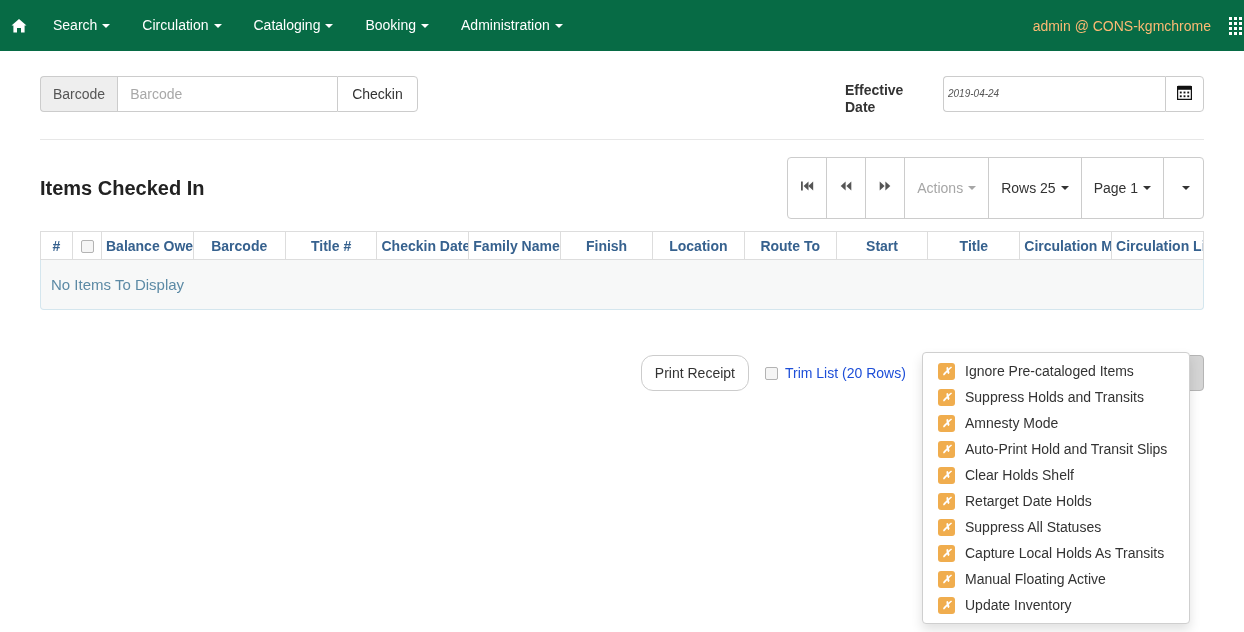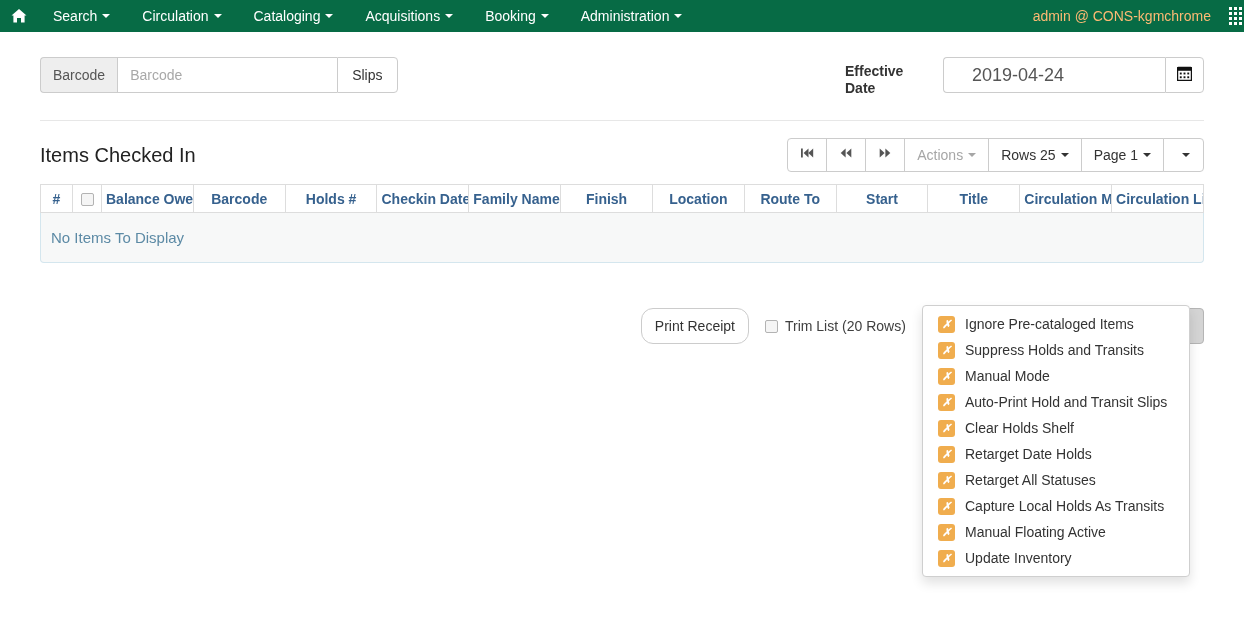--- a/index.html
+++ b/index.html
@@ -10,21 +10,21 @@
     background: #ffffff;
     font-family: "Liberation Sans", sans-serif;
     font-size: 14px;
     color: #333333;
     overflow: hidden;
   }
 
   
   .navbar {
     position: relative;
-    height: 32px;
+    height: 51px;
     background: #076b45;
     display: flex;
     align-items: center;
     padding: 0;
     color: #ffffff;
   }
   .nav-home {
     width: 37px;
     height: 35px;
     display: flex;
@@ -135,58 +135,59 @@
     line-height: 17px;
     width: 73px;
     padding-top: 6px;
     margin-right: 25px;
   }
   .date-group { display: flex; align-items: stretch; }
   .date-input {
     border: 1px solid #cccccc;
     border-right: none;
     border-radius: 4px 0 0 4px;
-    padding: 7px 28px;
-    font-size: 18px;
+    padding: 7px 4px;
+    font-size: 10px;
     width: 222px;
     line-height: 20px;
     color: #555555;
     outline: none;
     font-family: "Liberation Sans", sans-serif;
+    font-style: italic;
   }
   .date-btn {
     background: #ffffff;
     border: 1px solid #cccccc;
     border-radius: 0 4px 4px 0;
     padding: 6px 11px;
     cursor: pointer;
     display: flex;
     align-items: center;
   }
 
   
   .grid-head {
     display: flex;
     align-items: center;
     padding-top: 17px;
     padding-bottom: 12px;
   }
   .grid-title {
     font-size: 20px;
-    font-weight: normal;
+    font-weight: bold;
     color: #222222;
     line-height: 26px;
   }
   .btn-toolbar { margin-left: auto; display: flex; }
   .btn-group { display: flex; }
   .tb-btn {
     background: #ffffff;
     border: 1px solid #cccccc;
     margin-left: -1px;
-    padding: 6px 12px;
+    padding: 20px 12px;
     font-size: 14px;
     line-height: 20px;
     color: #333333;
     cursor: pointer;
     white-space: nowrap;
     display: flex;
     align-items: center;
     font-family: "Liberation Sans", sans-serif;
   }
   .tb-btn:first-child { margin-left: 0; border-radius: 4px 0 0 4px; }
@@ -256,21 +257,21 @@
     line-height: 20px;
     color: #333333;
     cursor: pointer;
     font-family: "Liberation Sans", sans-serif;
   }
   .chk-wrap {
     display: flex;
     align-items: center;
     margin-left: 16px;
     font-size: 14px;
-    color: #404040;
+    color: #1d4ed8;
     cursor: pointer;
     white-space: nowrap;
   }
   .chk-box {
     width: 13px; height: 13px;
     border: 1px solid #b3b3b3;
     background: #f5f5f5;
     border-radius: 2px;
     margin-right: 7px;
     display: inline-block;
@@ -349,24 +350,20 @@
     </div>
     <div class="nav-item">
       <span>Circulation</span>
       <span class="caret"></span>
     </div>
     <div class="nav-item">
       <span>Cataloging</span>
       <span class="caret"></span>
     </div>
     <div class="nav-item">
-      <span>Acquisitions</span>
-      <span class="caret"></span>
-    </div>
-    <div class="nav-item">
       <span>Booking</span>
       <span class="caret"></span>
     </div>
     <div class="nav-item">
       <span>Administration</span>
       <span class="caret"></span>
     </div>
   </div>
   <div class="nav-right">
     <span class="nav-user">admin @ CONS-kgmchrome</span>
@@ -386,21 +383,21 @@
     </span>
   </div>
 </div>
 
 <div class="content">
 
   <div class="form-row">
     <div class="input-group">
       <span class="input-addon">Barcode</span>
       <input class="barcode-input" type="text" placeholder="Barcode" style="">
-      <button class="submit-btn">Slips</button>
+      <button class="submit-btn">Checkin</button>
     </div>
 
     <div class="eff-wrap">
       <div class="eff-label">Effective Date</div>
       <div class="date-group">
         <input class="date-input" type="text" value="2019-04-24" style="">
         <button class="date-btn">
           <span>
             <svg width="15" height="15" viewBox="0 0 16 16" aria-hidden="true">
               <rect x="0.5" y="1.5" width="15" height="14" rx="1" fill="none" stroke="#111" stroke-width="1.6"></rect>
@@ -469,21 +466,21 @@
   <div class="grid-wrap">
     <table class="grid">
       <thead>
         <tr>
           <th class="col-num">#</th>
           <th class="col-chk">
             <span class="hdr-checkbox"></span>
           </th>
           <th>Balance Owed</th>
           <th>Barcode</th>
-          <th>Holds #</th>
+          <th>Title #</th>
           <th>Checkin Date</th>
           <th>Family Name</th>
           <th>Finish</th>
           <th>Location</th>
           <th>Route To</th>
           <th>Start</th>
           <th>Title</th>
           <th>Circulation Modifier</th>
           <th>Circulation Library</th>
         </tr>
@@ -514,37 +511,37 @@
       <div class="dd-item">
         <span class="badge-x">✗</span>
         <span>Ignore Pre-cataloged Items</span>
       </div>
       <div class="dd-item">
         <span class="badge-x">✗</span>
         <span>Suppress Holds and Transits</span>
       </div>
       <div class="dd-item">
         <span class="badge-x">✗</span>
-        <span>Manual Mode</span>
+        <span>Amnesty Mode</span>
       </div>
       <div class="dd-item">
         <span class="badge-x">✗</span>
         <span>Auto-Print Hold and Transit Slips</span>
       </div>
       <div class="dd-item">
         <span class="badge-x">✗</span>
         <span>Clear Holds Shelf</span>
       </div>
       <div class="dd-item">
         <span class="badge-x">✗</span>
         <span>Retarget Date Holds</span>
       </div>
       <div class="dd-item">
         <span class="badge-x">✗</span>
-        <span>Retarget All Statuses</span>
+        <span>Suppress All Statuses</span>
       </div>
       <div class="dd-item">
         <span class="badge-x">✗</span>
         <span>Capture Local Holds As Transits</span>
       </div>
       <div class="dd-item">
         <span class="badge-x">✗</span>
         <span>Manual Floating Active</span>
       </div>
       <div class="dd-item">

